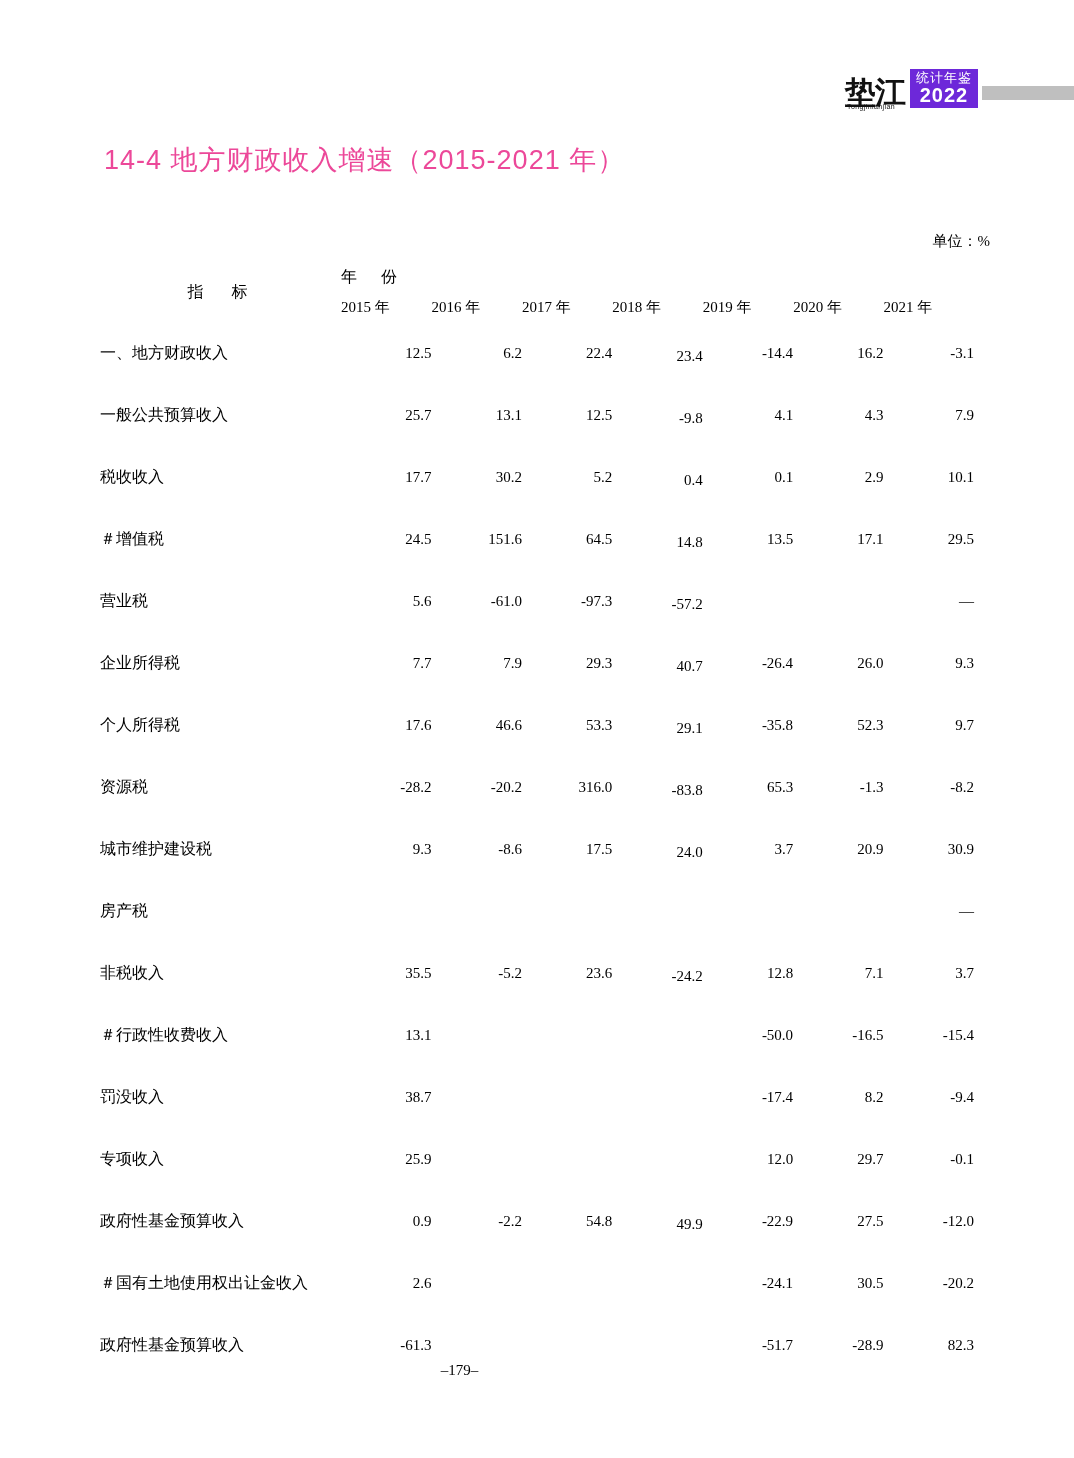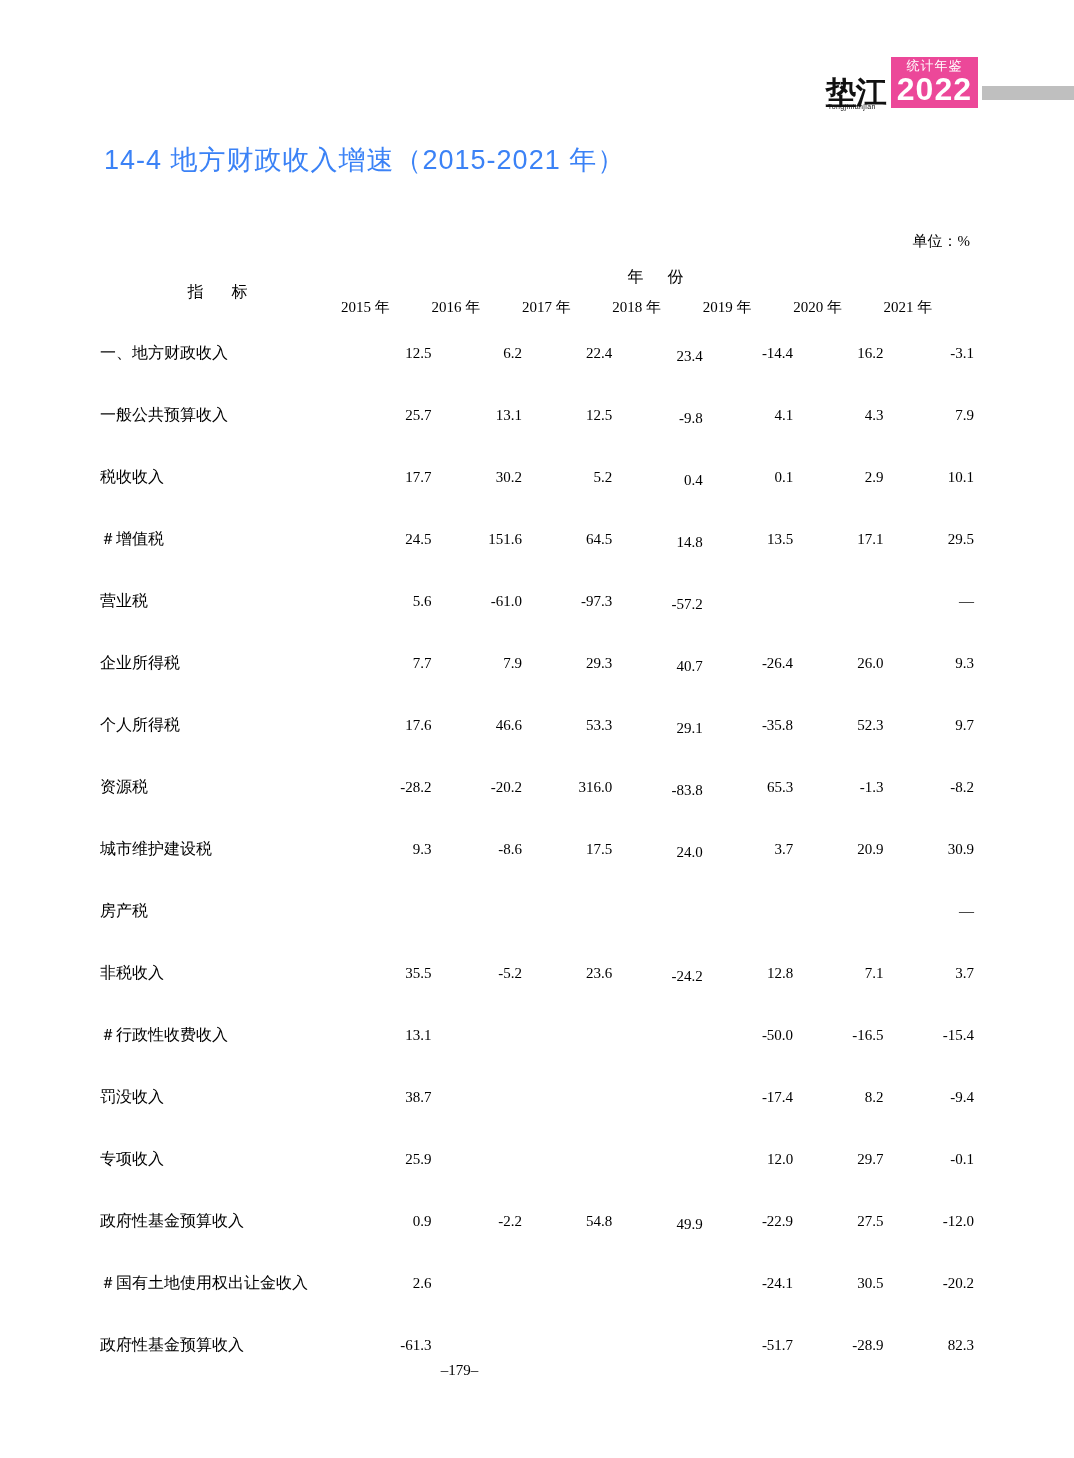--- a/index.html
+++ b/index.html
@@ -45,36 +45,36 @@
   .logo-pinyin {
     font-family: "Liberation Sans", sans-serif;
     font-size: 7px;
     color: #111;
     letter-spacing: 0.4px;
     position: absolute;
     left: 2px;
     bottom: -2px;
   }
   .logo-right {
-    background: #ec4899;
+    background: #6d28d9;
     color: #fff;
     padding: 2px 6px 3px 6px;
     text-align: center;
     line-height: 1;
   }
   .logo-right .r1 {
     font-family: "Liberation Sans", sans-serif;
     font-size: 13px;
     letter-spacing: 1px;
     display: block;
     margin-bottom: 1px;
   }
   .logo-right .r2 {
     font-family: "Liberation Sans", sans-serif;
-    font-size: 32px;
+    font-size: 20px;
     font-weight: bold;
     letter-spacing: 1px;
     display: block;
   }
   .logo-bar {
     position: absolute;
     right: 0;
     top: 34px;
     width: 92px;
     height: 14px;
@@ -82,27 +82,27 @@
   }
 
   
   .doc-title {
     position: absolute;
     top: 142px;
     left: 104px;
     font-family: "Liberation Sans", sans-serif;
     font-size: 27px;
     letter-spacing: 1px;
-    color: #3b82f6;
+    color: #ec4899;
   }
 
   .unit-note {
     position: absolute;
     top: 232px;
-    right: 104px;
+    right: 84px;
     font-size: 15px;
     font-family: "Liberation Serif", serif;
   }
 
   
   .table-wrap {
     position: absolute;
     top: 262px;
     left: 100px;
     width: 874px;
@@ -126,21 +126,21 @@
     width: 240px;
     text-align: center;
     vertical-align: middle;
     font-size: 16px;
     letter-spacing: 6px;
     border-right: 1px solid #000;
     border-bottom: 1px solid #000;
     height: 60px;
   }
   .hdr-years {
-    text-align: center;
+    text-align: left;
     font-size: 16px;
     letter-spacing: 4px;
     height: 30px;
     border-bottom: 1px solid #000;
   }
   .hdr-year-cell {
     text-align: left;
     font-size: 15px;
     height: 30px;
     border-bottom: 1px solid #000;

